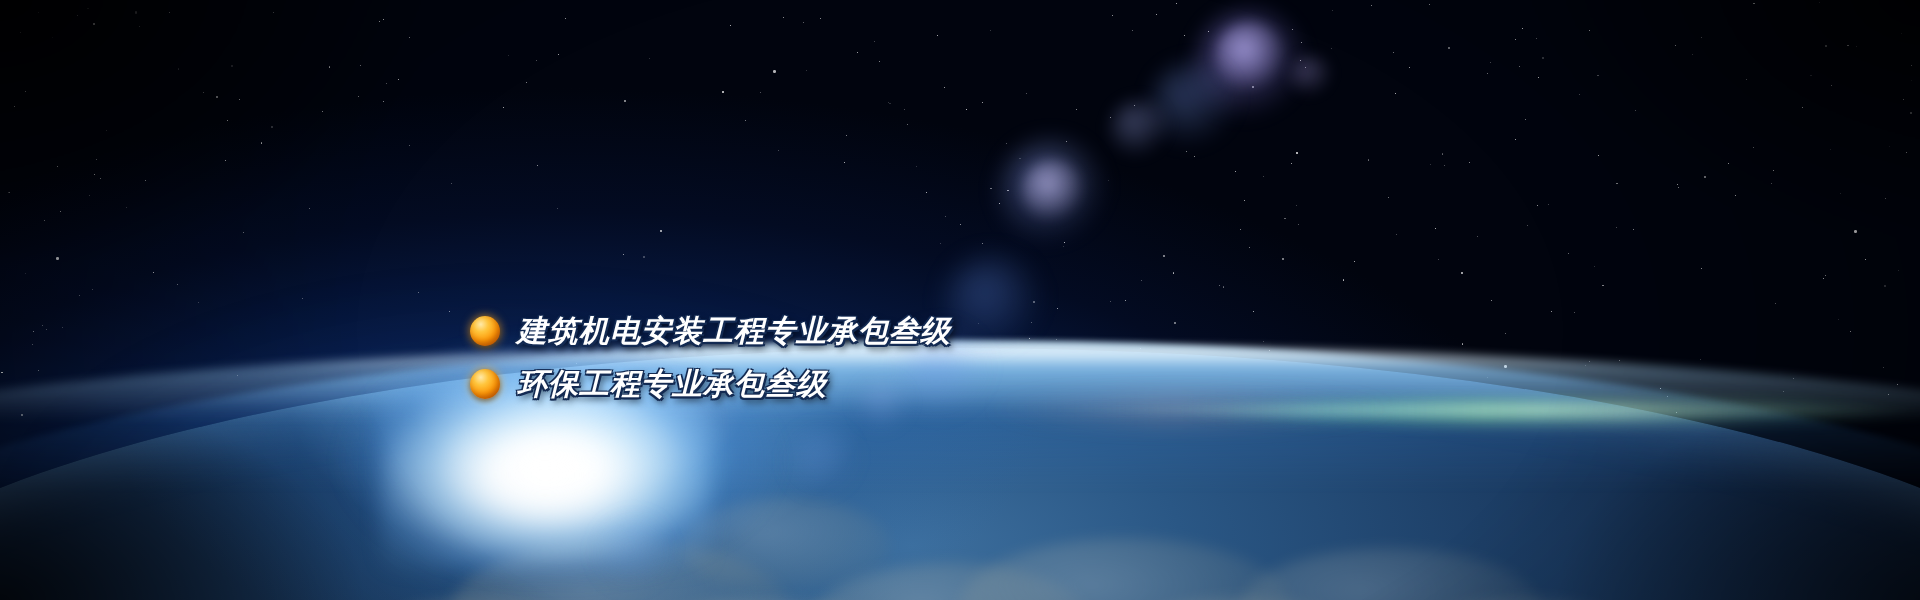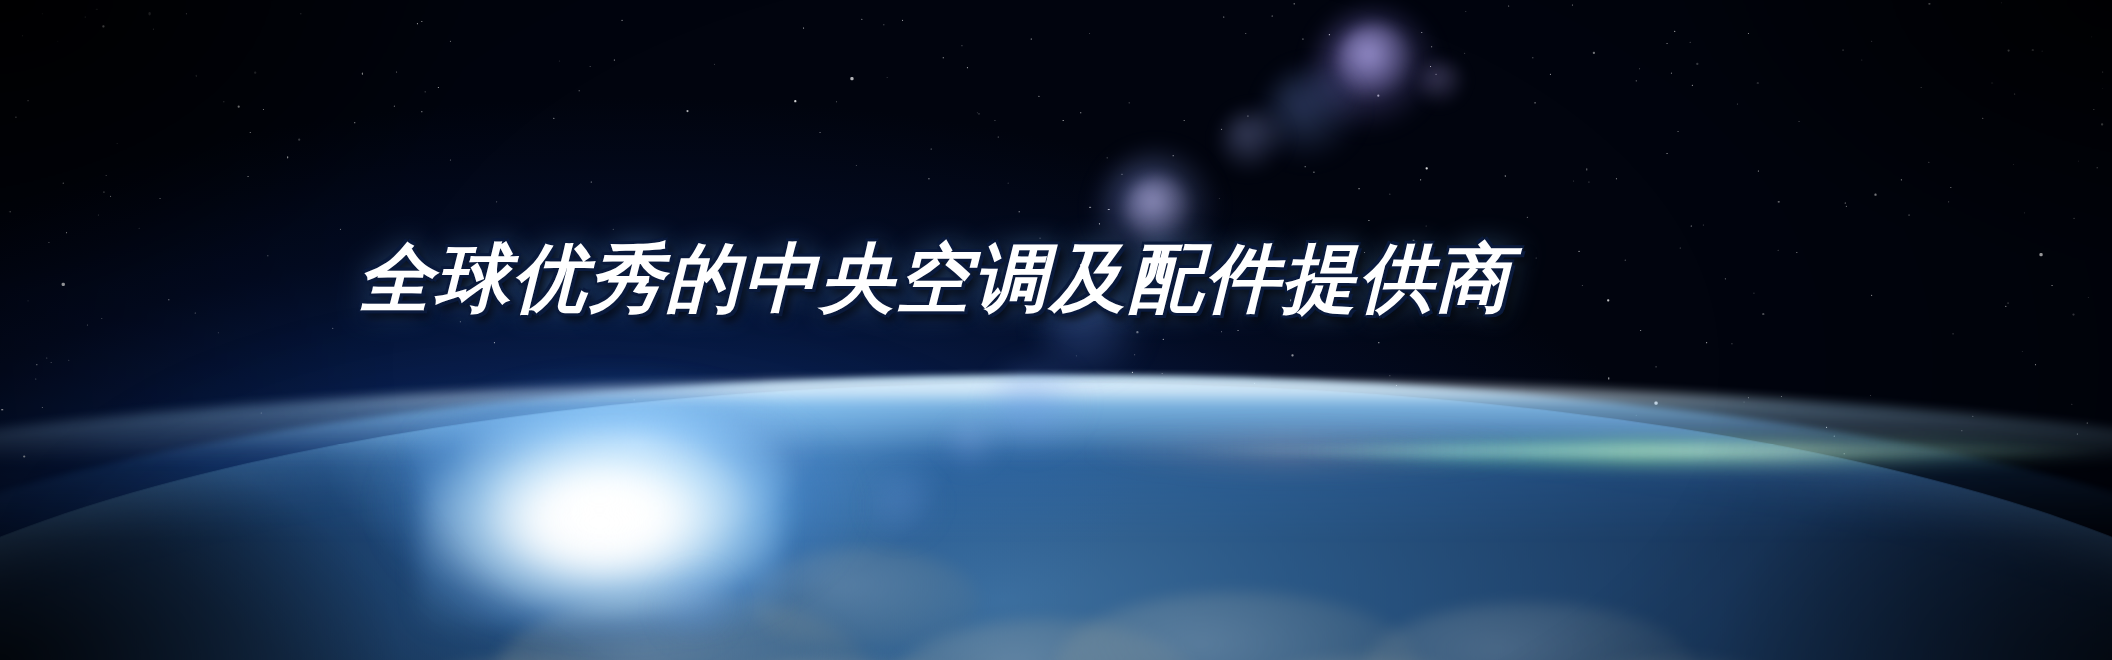--- a/index.html
+++ b/index.html
@@ -565,16 +565,28 @@
       <div class="flare-streak" style="left:1180px;top:398px;width:760px;height:26px;background:linear-gradient(90deg, rgba(120,230,200,0) 0%, rgba(120,235,190,.30) 18%, rgba(160,245,170,.46) 40%, rgba(190,250,200,.40) 58%, rgba(130,225,195,.22) 80%, rgba(120,230,200,0) 100%);filter:blur(7px);"></div>
       <div class="flare-streak" style="left:1050px;top:404px;width:880px;height:12px;background:linear-gradient(90deg, rgba(180,240,255,0) 0%, rgba(190,245,235,.26) 30%, rgba(215,255,225,.34) 55%, rgba(180,240,255,0) 100%);filter:blur(4px);"></div>
       <div class="flare-streak" style="left:980px;top:392px;width:420px;height:34px;background:linear-gradient(90deg, rgba(255,200,190,0) 0%, rgba(255,190,175,.16) 45%, rgba(255,210,190,0) 100%);filter:blur(10px);"></div>
     </div>
 
   <div class="vignette"></div>
   <div class="corner-dark"></div>
 
   <div class="content">
 
-    <div class="headline">全球优秀的中央空调及配件提供商</div>
-
+
+    <div class="bullets">
+
+      <div class="bullet-row">
+        <span class="bullet-dot"></span>
+        <span class="bullet-text">建筑机电安装工程专业承包叁级</span>
+      </div>
+
+      <div class="bullet-row">
+        <span class="bullet-dot"></span>
+        <span class="bullet-text">环保工程专业承包叁级</span>
+      </div>
+
+    </div>
   </div>
 </div>
 
 </body></html>

